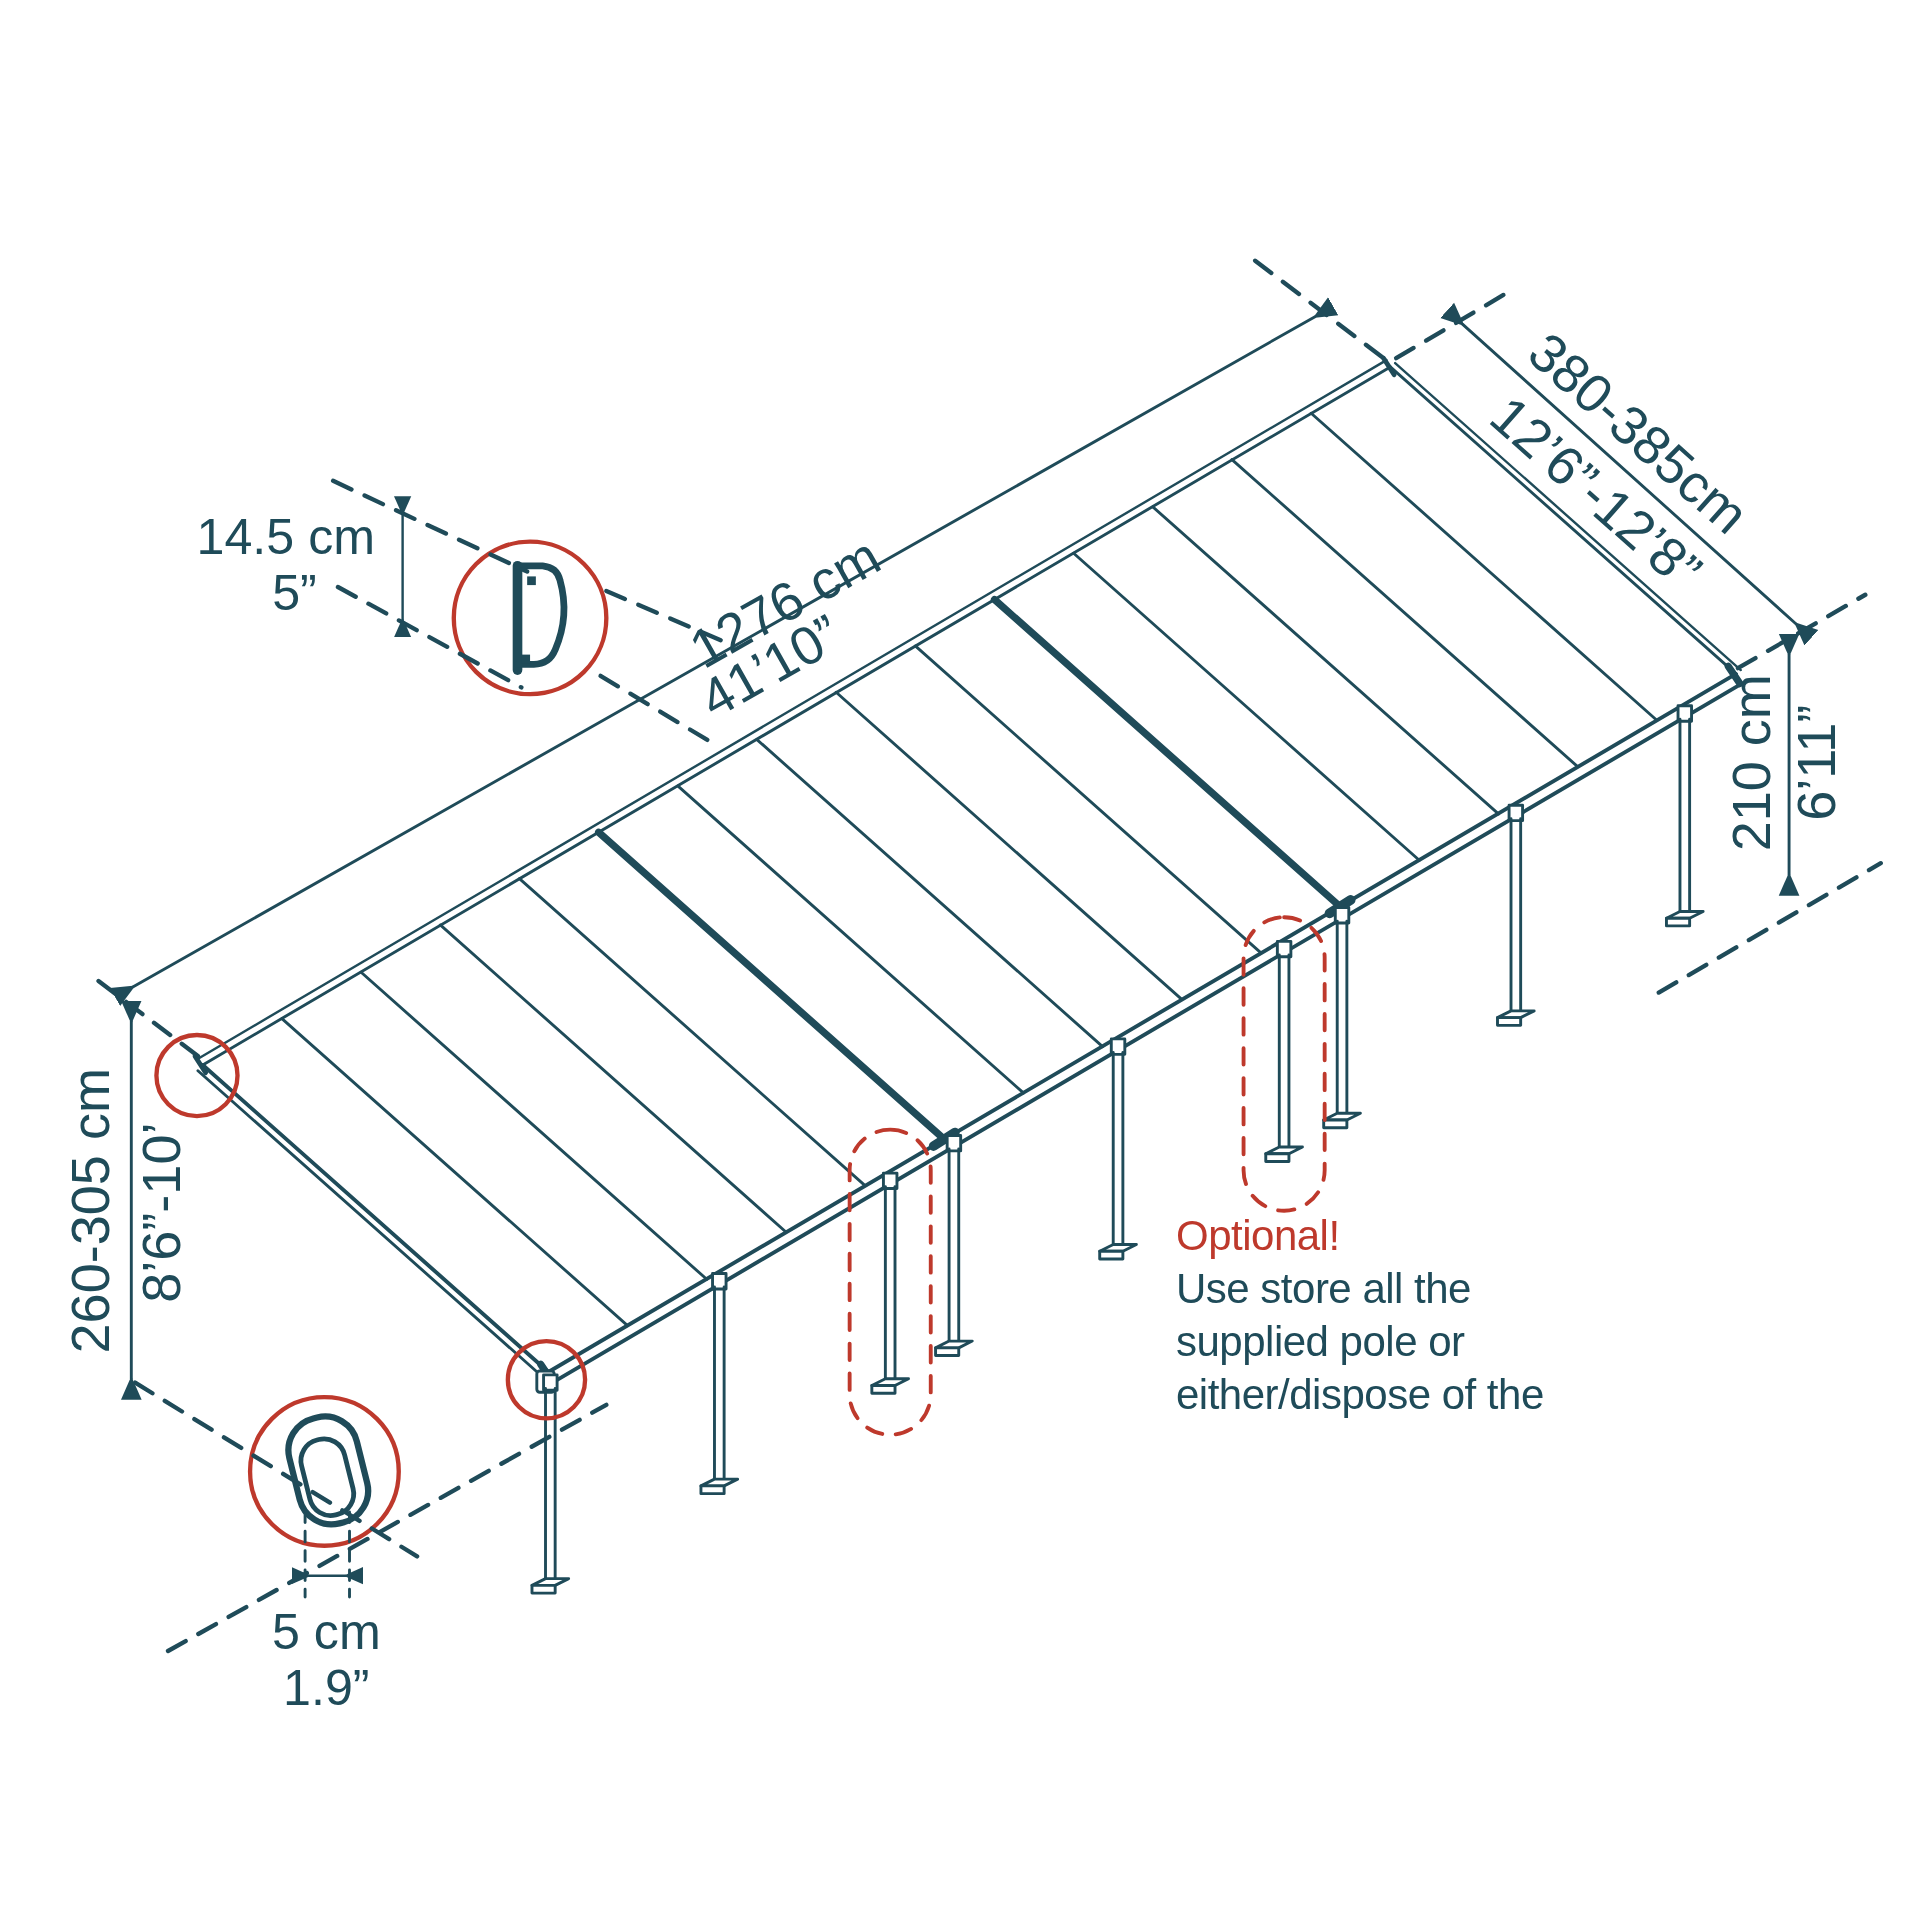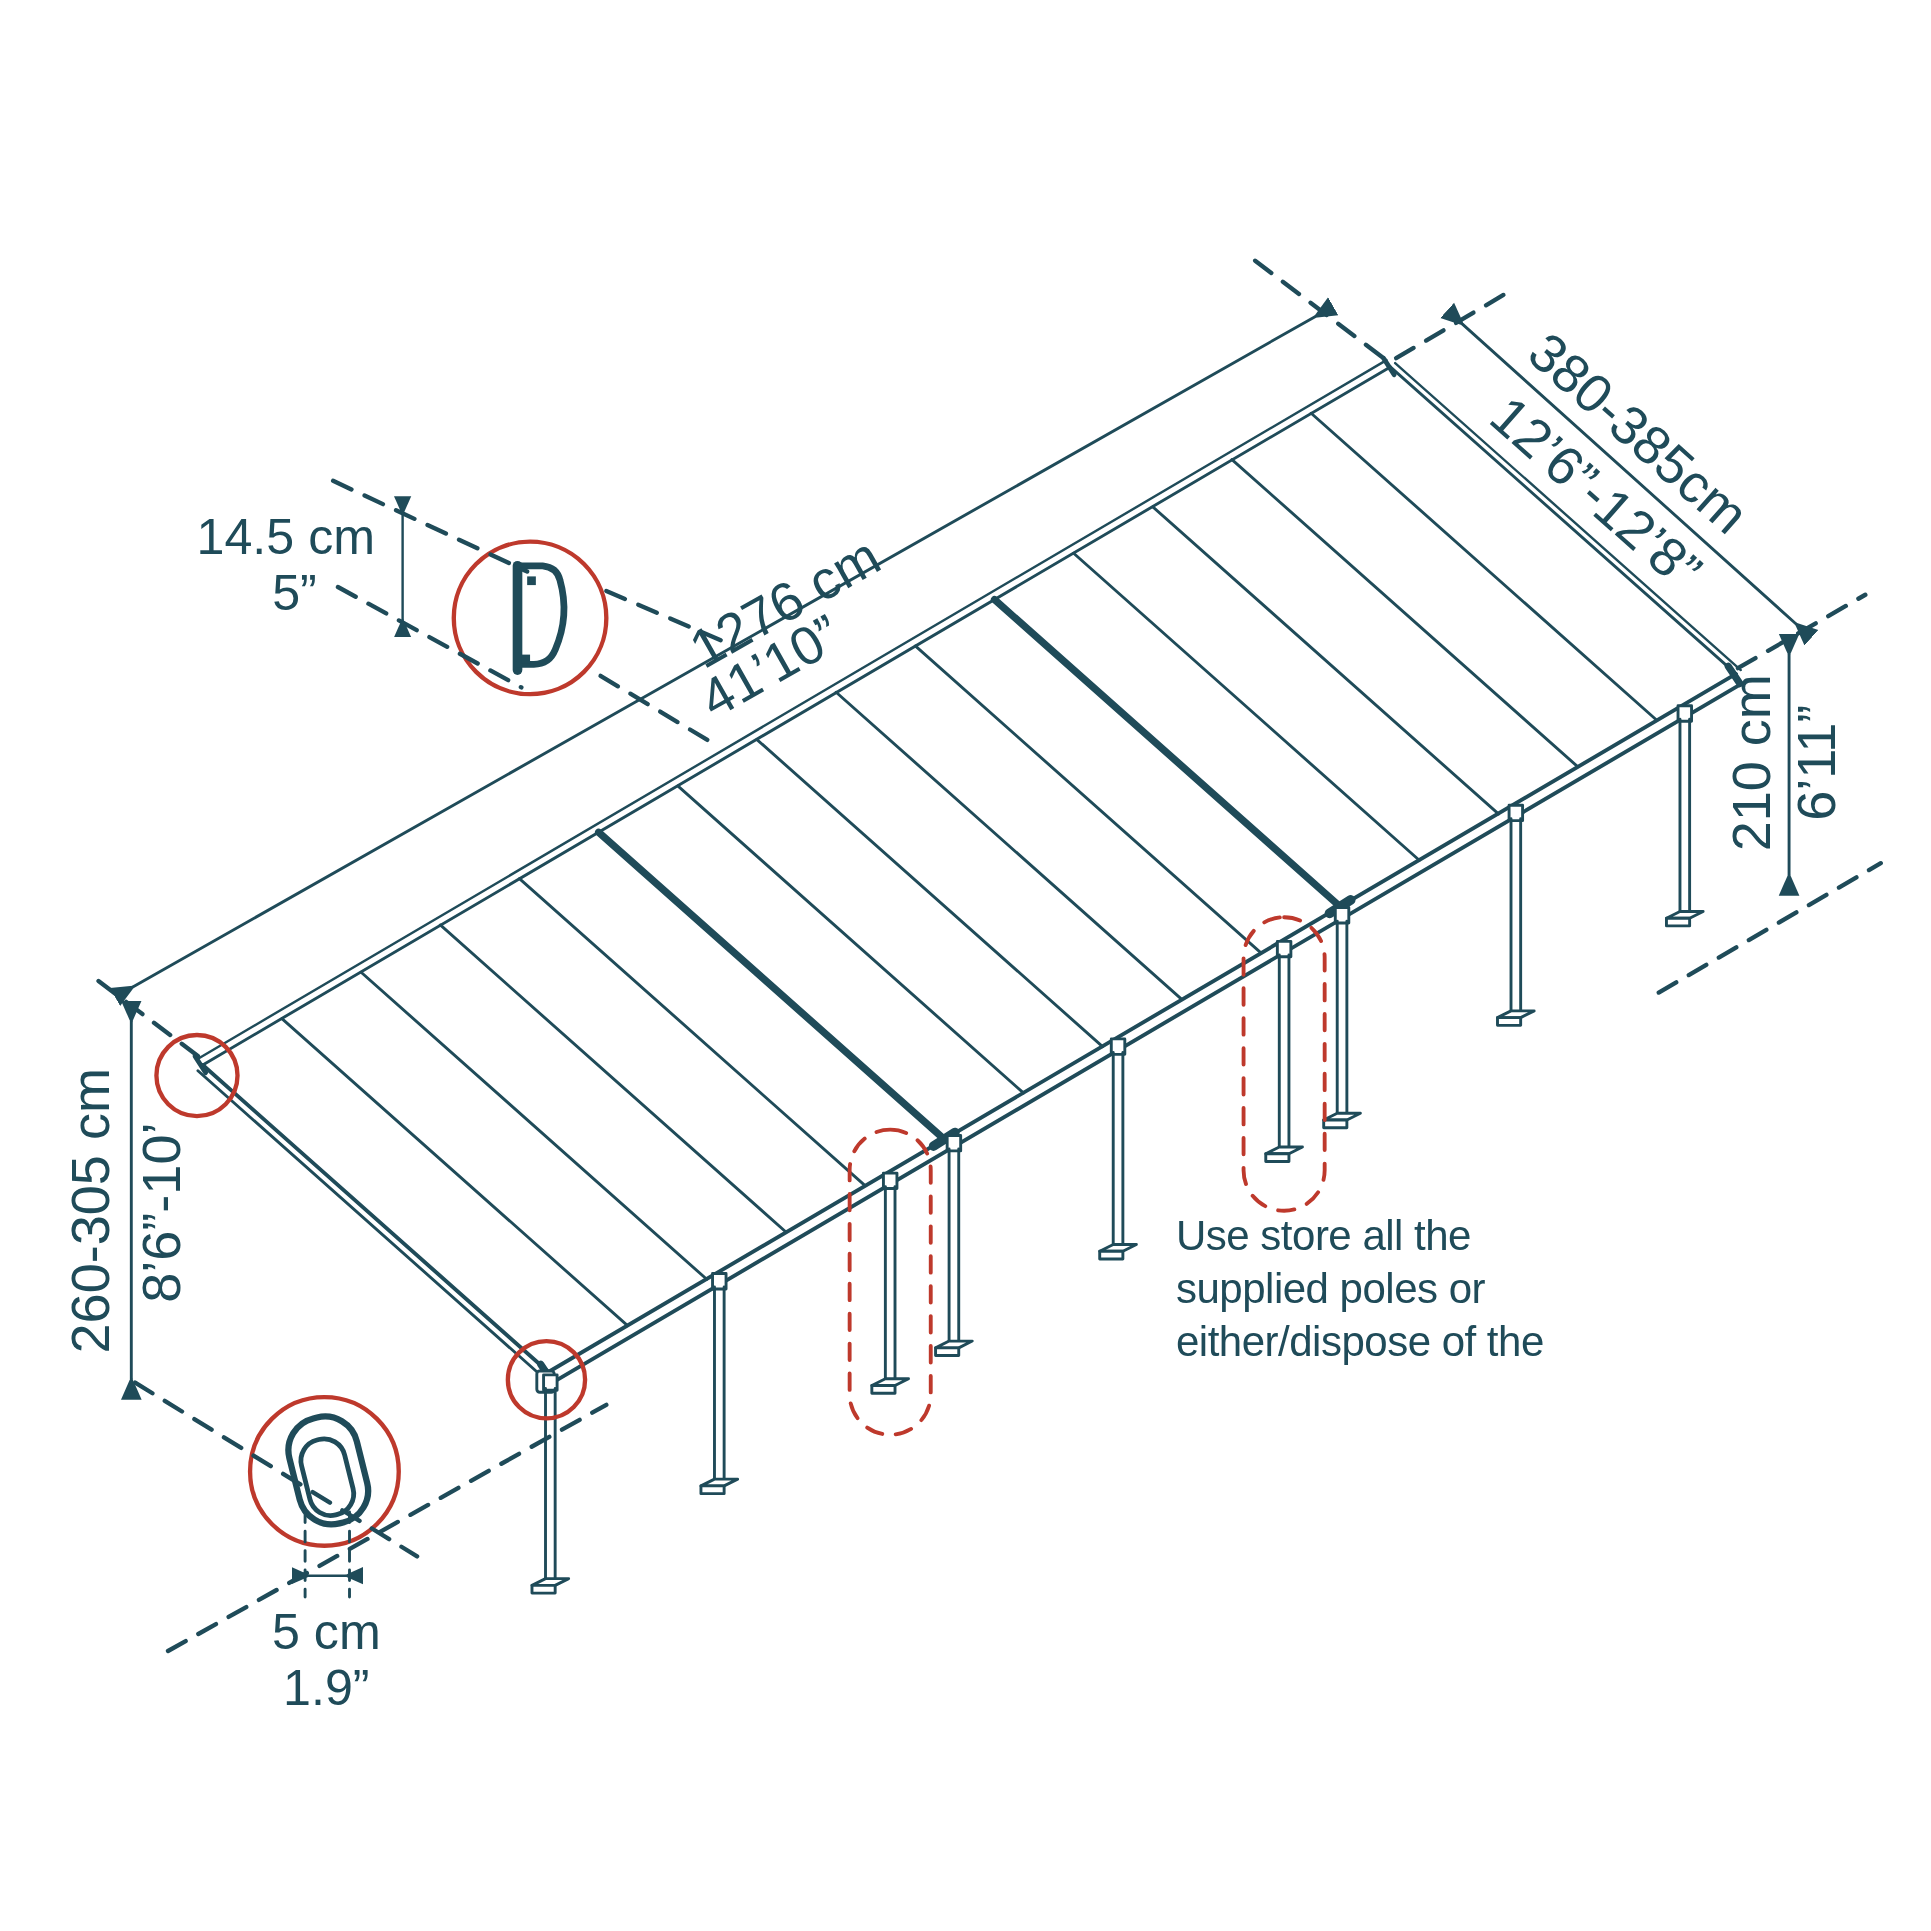--- a/index.html
+++ b/index.html
@@ -216,18 +216,19 @@
   </g>
 
   <g>
     <line class="ln w2" x1="320" y1="1632" x2="358" y2="1632" marker-start="url(#arr)" marker-end="url(#arr)"></line>
     <text class="dimtxt2" transform="translate(338,1694)" dominant-baseline="middle">5 cm</text>
     <text class="dimtxt2" transform="translate(338,1752)" dominant-baseline="middle">1.9”</text>
   </g>
 </svg>
 
 <div id="note">
+  <div class="ttl">Optional!</div>
   <div>Use store all the</div>
-  <div>supplied poles or</div>
+  <div>supplied pole or</div>
   <div>either/dispose of the</div>
 </div>
 </div>
 
 
 </body></html>

